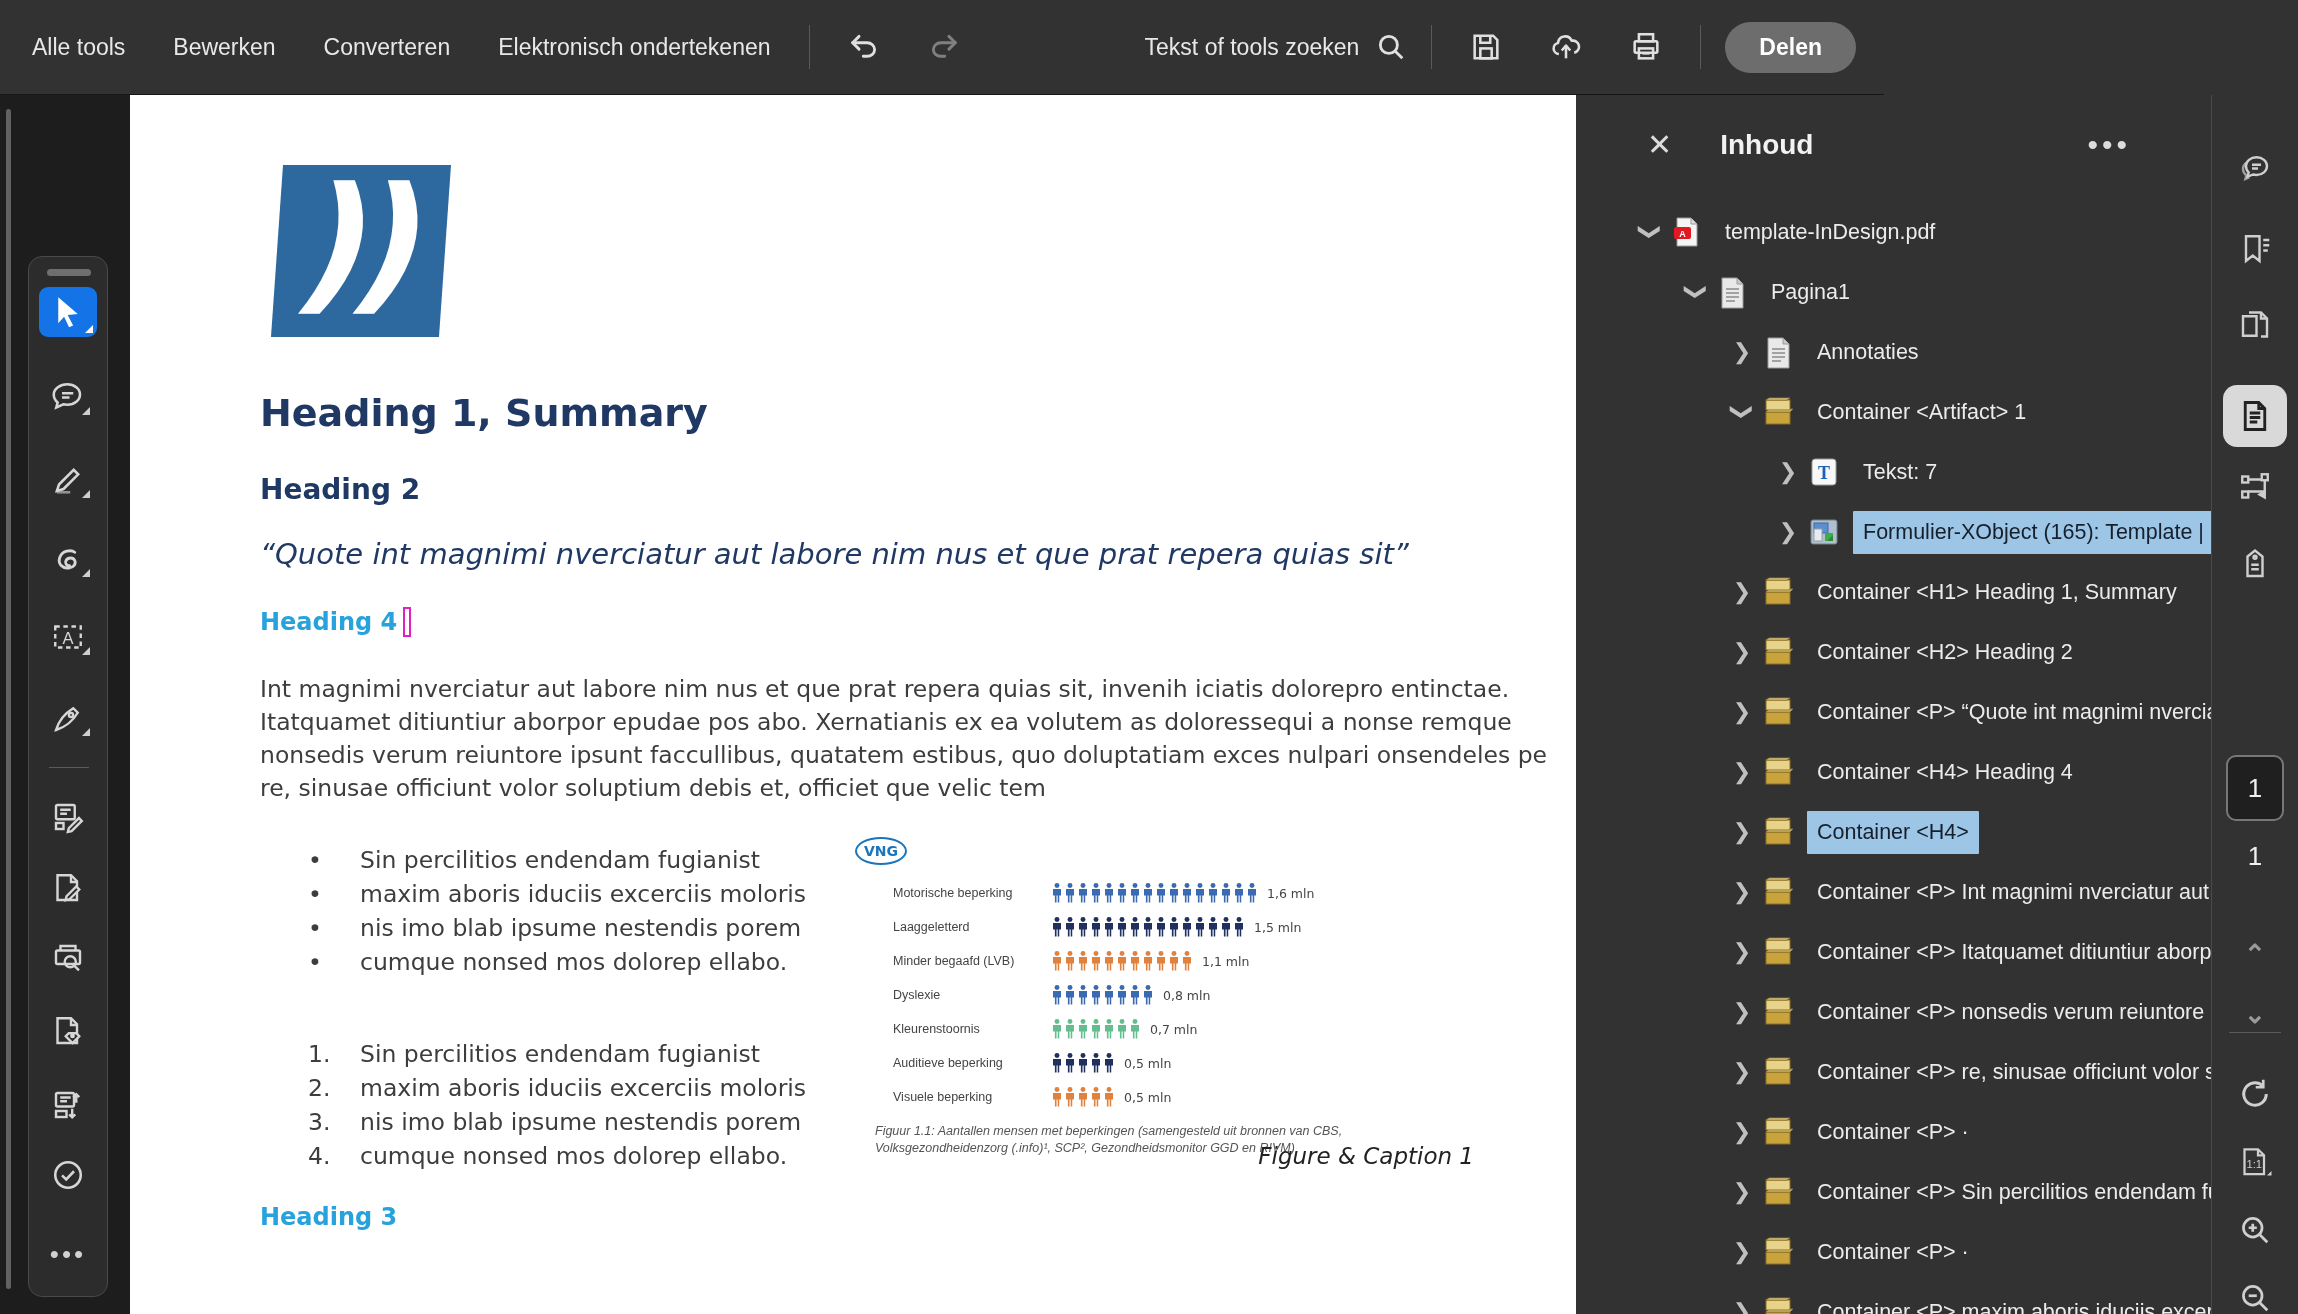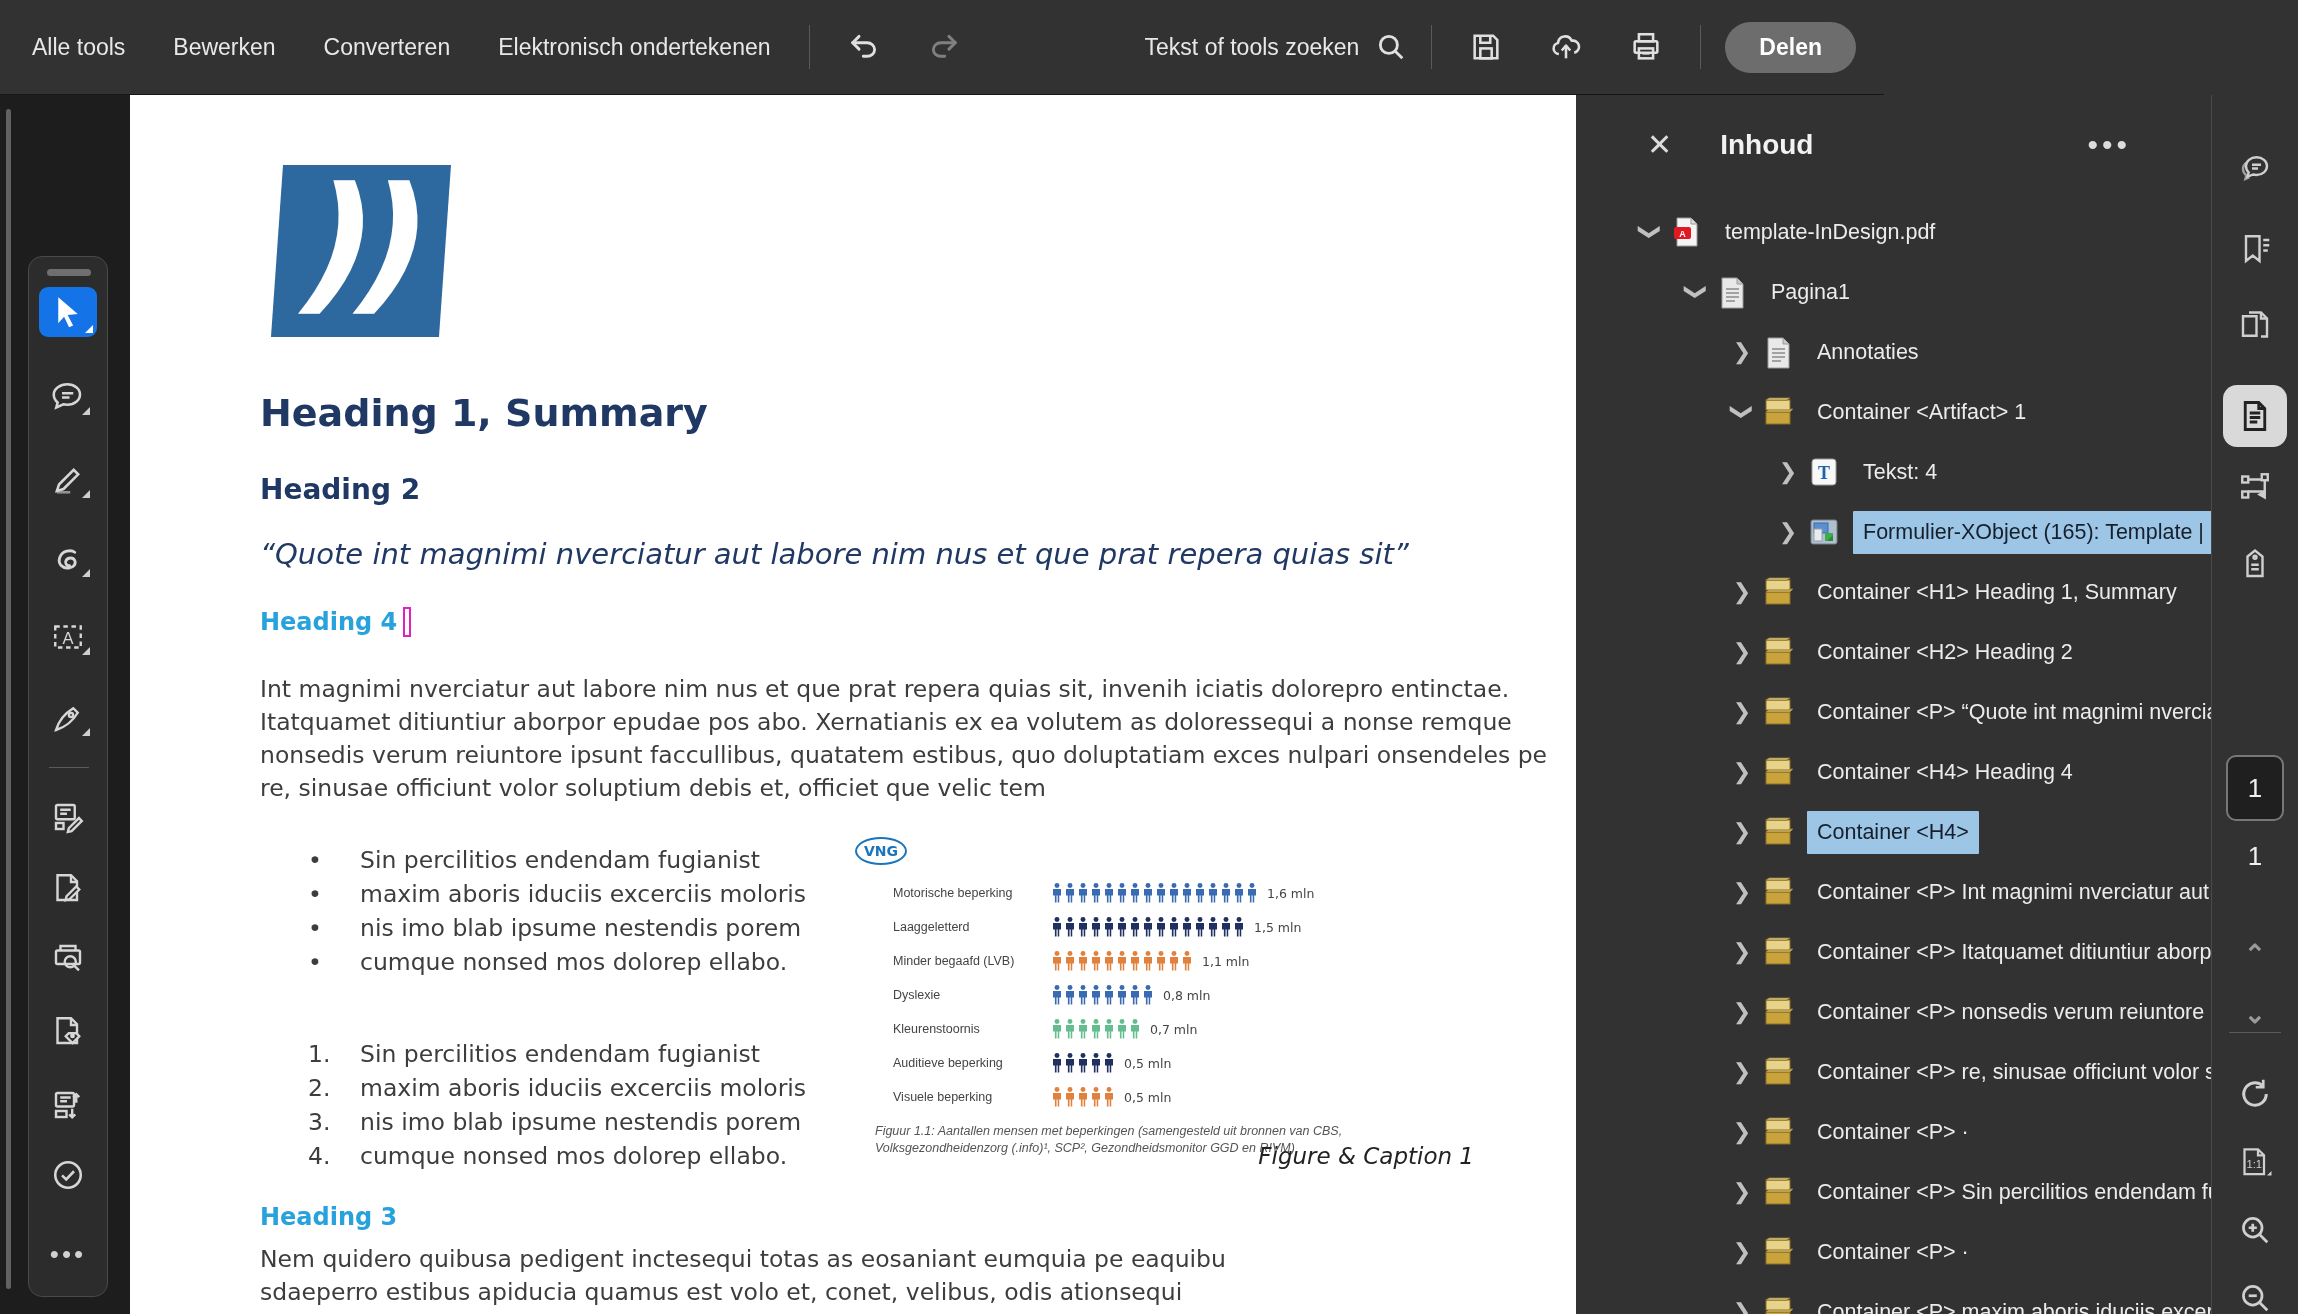--- a/index.html
+++ b/index.html
@@ -643,22 +643,20 @@
           </span>
           <span class="fig-value">0,5 mln</span>
         </div>
       </div>
     <div id="fig-caption">Figuur 1.1: Aantallen mensen met beperkingen (samengesteld uit bronnen van CBS,
 Volksgezondheidenzorg (.info)¹, SCP², Gezondheidsmonitor GGD en RIVM)</div>
   </div>
   <div id="fig-label-text">Figure &amp; Caption 1</div>
 
   <div id="h3" class="h-cyan">Heading 3</div>
-  <div id="p2" class="body-text">Nem quidero quibusa pedigent inctesequi totas as eosaniant eumquia pe eaquibu
-sdaeperro estibus apiducia quamus est volo et, conet, velibus, odis ationsequi</div>
 </div>
 
 <div id="doc-scroll"></div>
 
 <div id="panel">
   <div id="panel-head">
     <span id="panel-close">✕</span>
     <span id="panel-title">Inhoud</span>
     <span id="panel-opts">•••</span>
   </div>
@@ -700,21 +698,21 @@
             <path d="M5 5l3-2h21l-3 2z" fill="#f4e8b6" stroke="#8a6f22"></path>
           </svg></span>
         <span class="tlabel">Container &lt;Artifact&gt; 1</span>
       </div>
       <div class="trow" style="padding-left: 200px;">
         <span class="chev">❯</span>
         <span class="ticon"><svg viewBox="0 0 34 34">
             <rect x="5" y="4" width="24" height="26" rx="3" fill="#f8f8f8" stroke="#9a9a9a"></rect>
             <text x="17" y="24" text-anchor="middle" font-size="18" font-weight="bold" fill="#1b62b5" font-family="Liberation Serif">T</text>
           </svg></span>
-        <span class="tlabel">Tekst: 4</span>
+        <span class="tlabel">Tekst: 7</span>
       </div>
       <div class="trow sel fill" style="padding-left: 200px;">
         <span class="chev">❯</span>
         <span class="ticon"><svg viewBox="0 0 34 34">
             <rect x="4" y="5" width="26" height="24" rx="2" fill="#aebfcf" stroke="#77808a"></rect>
             <rect x="7" y="8" width="14" height="10" fill="#5a8fd0" stroke="#3b6ca8"></rect>
             <rect x="7" y="14" width="8" height="12" fill="#e8ecf0" stroke="#9aa0a8"></rect>
             <path d="M18 18h8v8h-8z" fill="#3fae4a"></path>
             <path d="M20 26l6-6v6z" fill="#2d8a36"></path>
           </svg></span>

